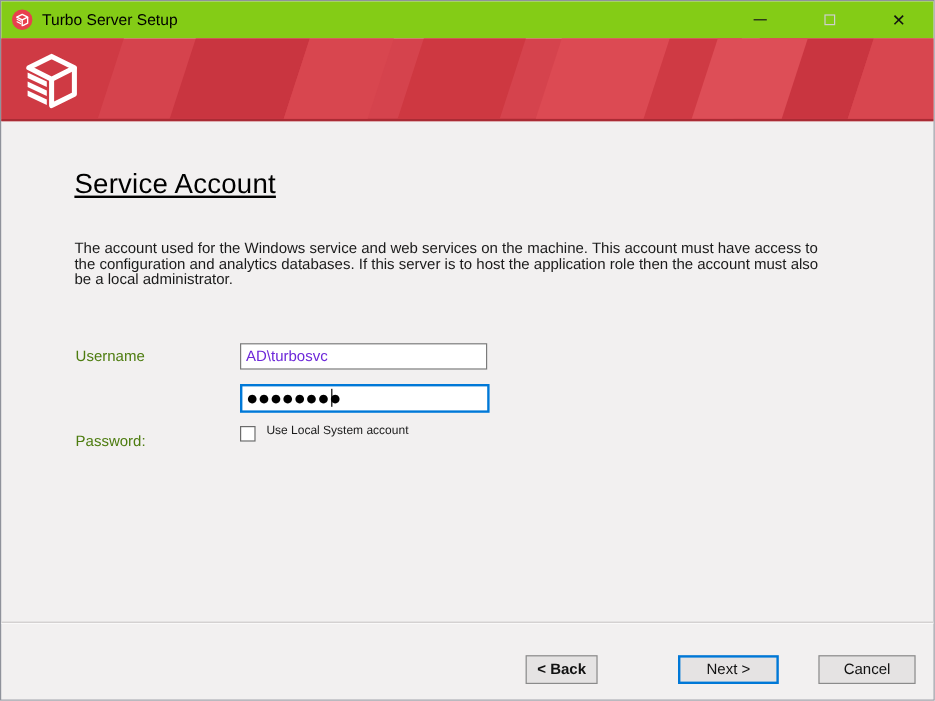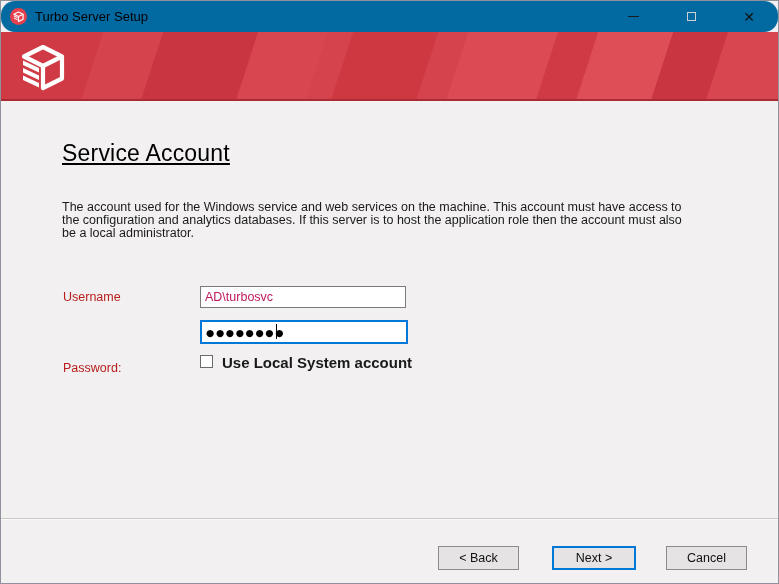--- a/index.html
+++ b/index.html
@@ -14,22 +14,22 @@
     width: 779px;
     height: 584px;
     background: #f2f0f0;
     border: 1px solid #8f929b;
     overflow: hidden;
   }
 
   
   .titlebar {
     position: absolute; top: 0; left: 0; right: 0; height: 31px;
-    background: #0369a1;
-    display: flex; align-items: center; border-radius: 14px;
+    background: #84cc16;
+    display: flex; align-items: center;
   }
   .app-icon {
     width: 17px; height: 17px; margin-left: 9px;
     border-radius: 50%;
     background: #e8404d;
     display: flex; align-items: center; justify-content: center;
     flex: 0 0 auto;
   }
   .titlebar-title {
     margin-left: 8px;
@@ -76,32 +76,32 @@
     letter-spacing: 0.2px;
     text-decoration: underline;
   }
   .page-description {
     position: absolute; left: 61px; top: 200px; width: 632px;
     font-size: 12.5px; line-height: 13px; color: #1a1a1a;
   }
 
   .field-label {
     position: absolute; left: 62px;
-    font-size: 12.5px; color: #b91c1c;
+    font-size: 12.5px; color: #4d7c0f;
   }
   .lbl-username { top: 289px; }
   .lbl-password { top: 324px; margin-top: 36px; }
 
   .text-input {
     position: absolute; left: 199px;
     width: 206px; height: 22px;
     border: 1px solid #7b7b7b;
     background: #ffffff;
     font-family: "Liberation Sans", "DejaVu Sans", sans-serif;
-    font-size: 12.5px; color: #be185d;
+    font-size: 12.5px; color: #6d28d9;
     padding: 1px 4px;
     outline: none;
   }
   .input-username { top: 285px; }
 
   .password-wrap { position: absolute; left: 199px; top: 319px; width: 208px; height: 24px; }
   .input-password {
     position: absolute; left: 0; top: 0;
     width: 208px; height: 24px;
     border: 2px solid #0078d7;
@@ -118,40 +118,40 @@
   }
   @keyframes blink { 0%,49% { opacity: 1; } 50%,100% { opacity: 0; } }
 
   .checkbox {
     position: absolute; left: 199px; top: 354px;
     width: 13px; height: 13px;
     border: 1px solid #6b6b6b; background: #ffffff;
   }
   .checkbox-label {
     position: absolute; left: 221px; top: 353px;
-    font-size: 15px; color: #1a1a1a; font-weight: bold;
+    font-size: 10px; color: #1a1a1a;
   }
 
   
   .footer-divider {
     position: absolute; left: 0; right: 0; top: 517px; height: 2px;
     border-top: 1px solid #cbc8c8;
     background: #faf9f9;
   }
   .dlg-btn {
     position: absolute; top: 545px; height: 24px;
     background: #e5e3e3;
     border: 1px solid #8b8b8b;
     font-family: "Liberation Sans", "DejaVu Sans", sans-serif;
     font-size: 12.5px; color: #111111;
     padding: 0;
   }
-  .btn-back   { left: 437px; width: 81px; }
-  .btn-next   { left: 551px; width: 84px; border: 2px solid #0078d7; }
-  .btn-cancel { left: 665px; width: 81px; }
+  .btn-back   { left: 437px; width: 60px; font-weight: bold; }
+  .btn-next   { left: 564px; width: 84px; border: 2px solid #0078d7; }
+  .btn-cancel { left: 681px; width: 81px; }
 </style>
 </head>
 <body>
 
 <div id="window">
 
   <div class="titlebar">
     <div class="app-icon">
       <svg width="11" height="11" viewBox="0 0 24 24">
         <g stroke="#ffffff" stroke-width="2.6" fill="none" stroke-linejoin="round">

